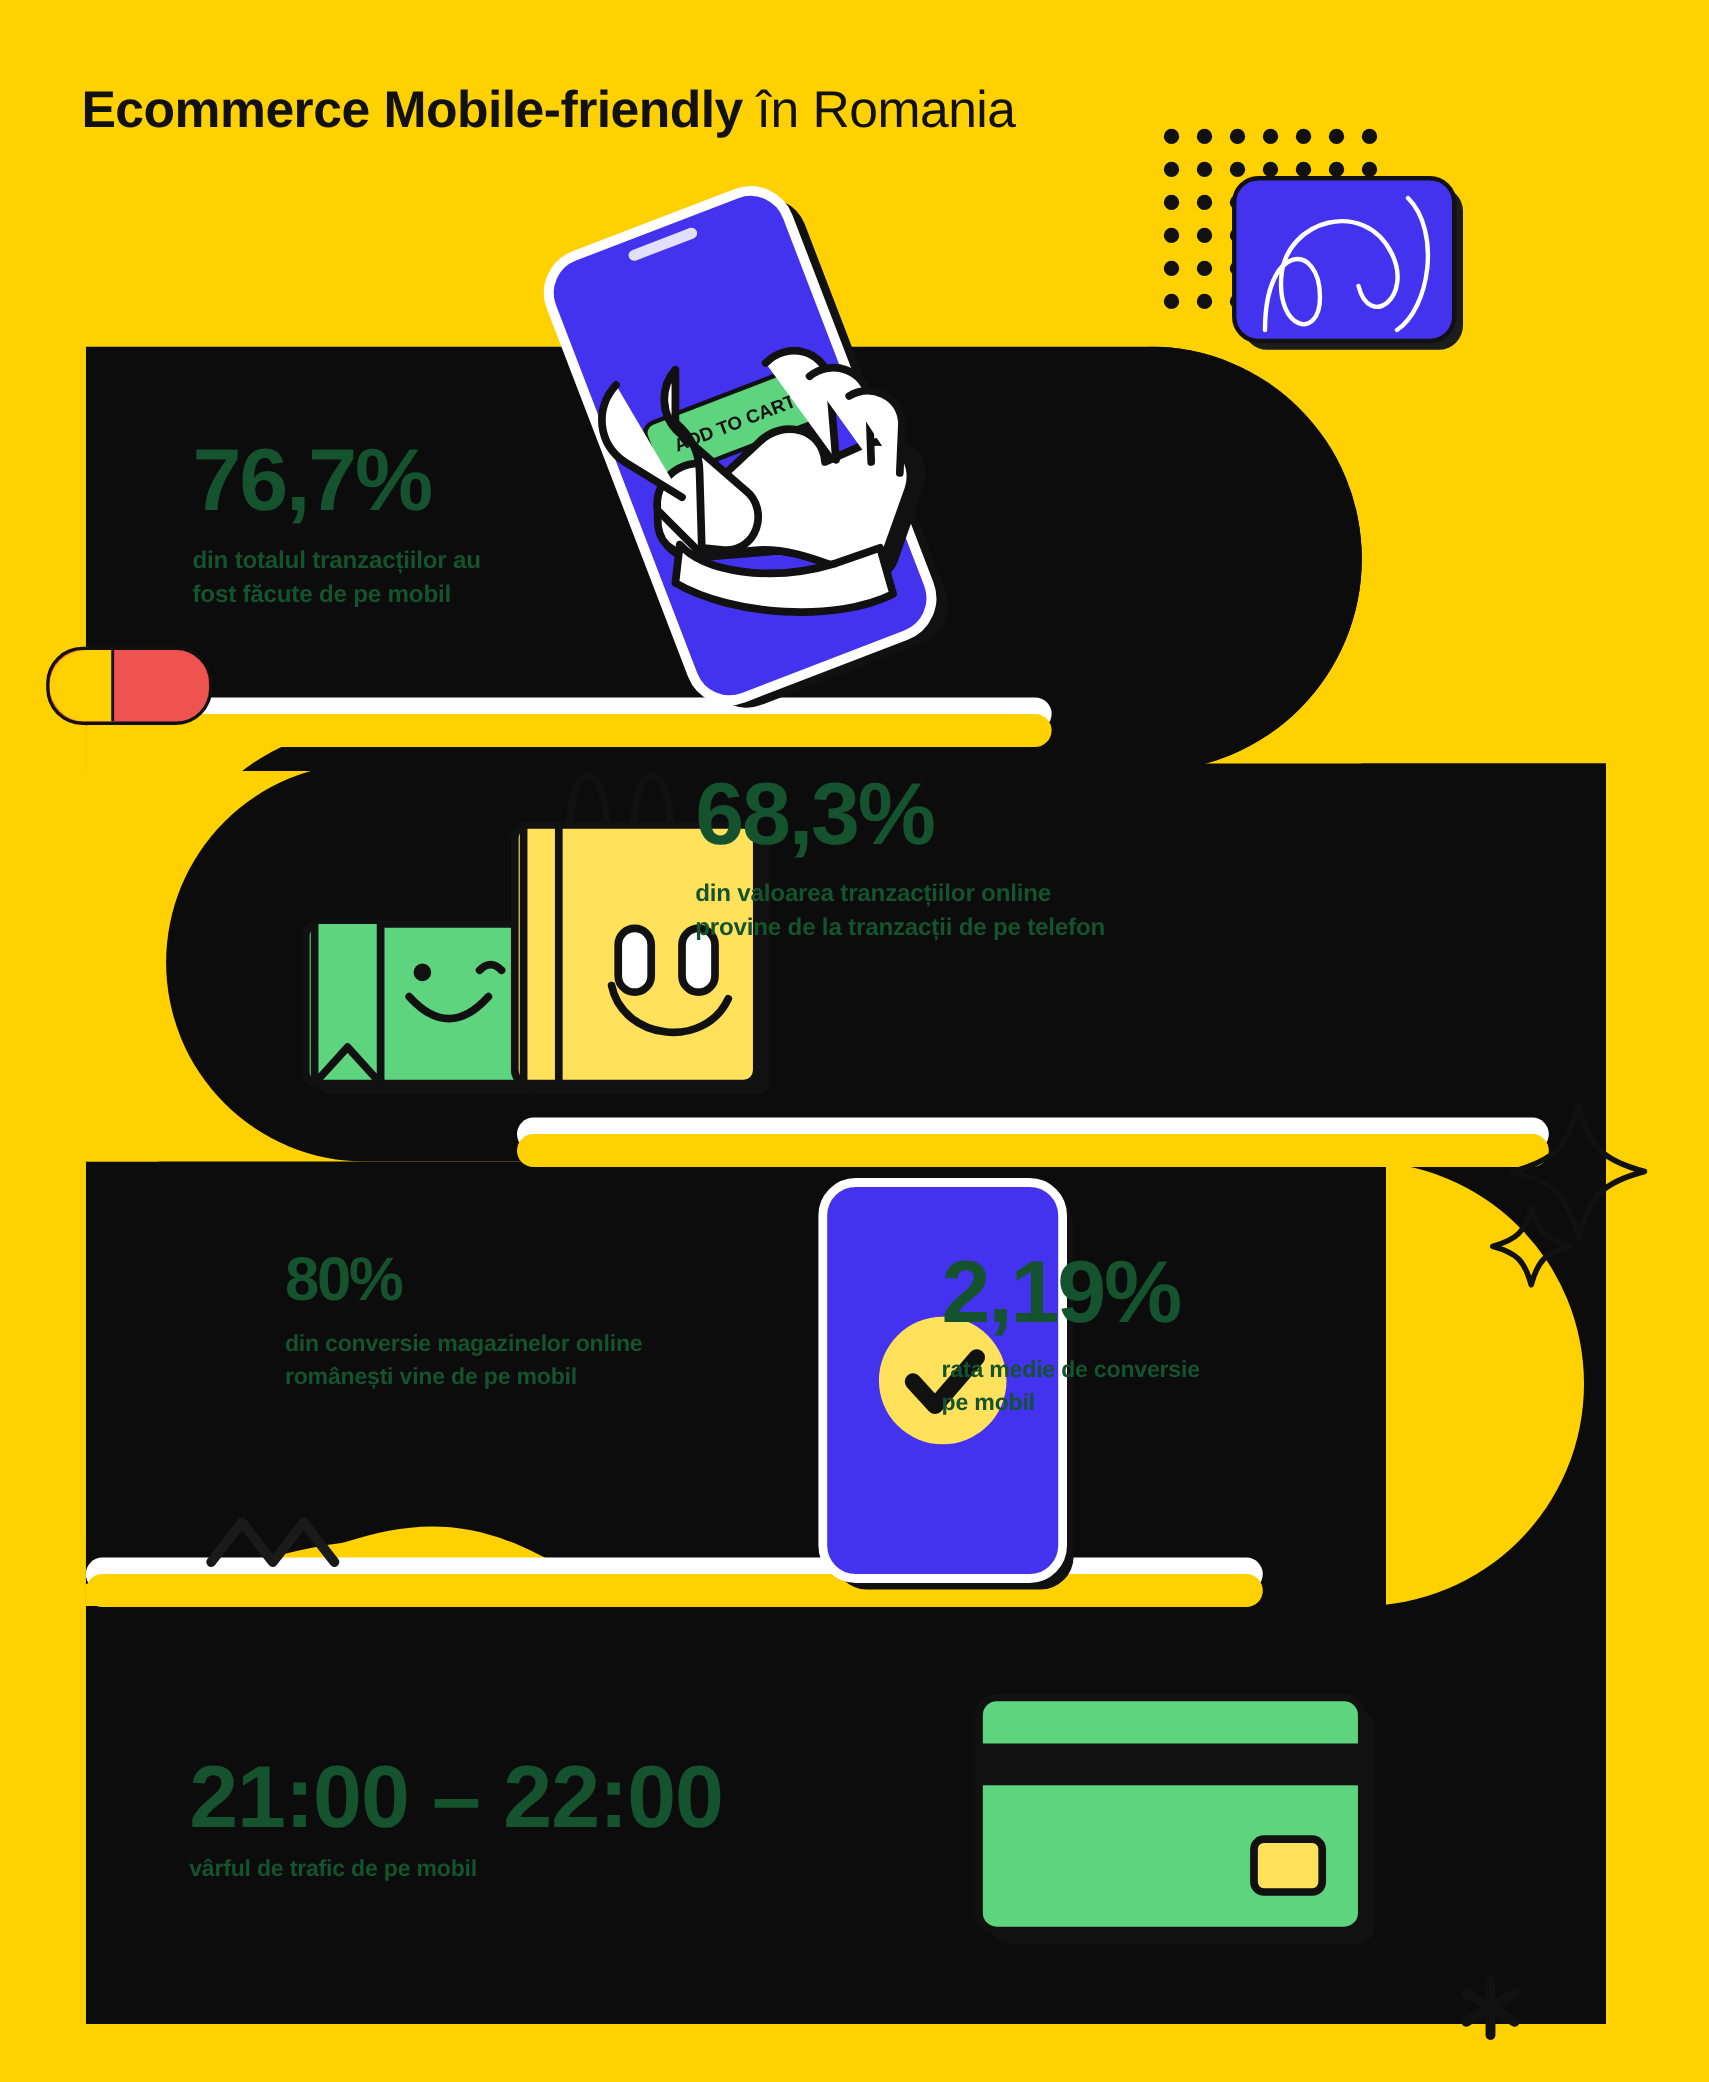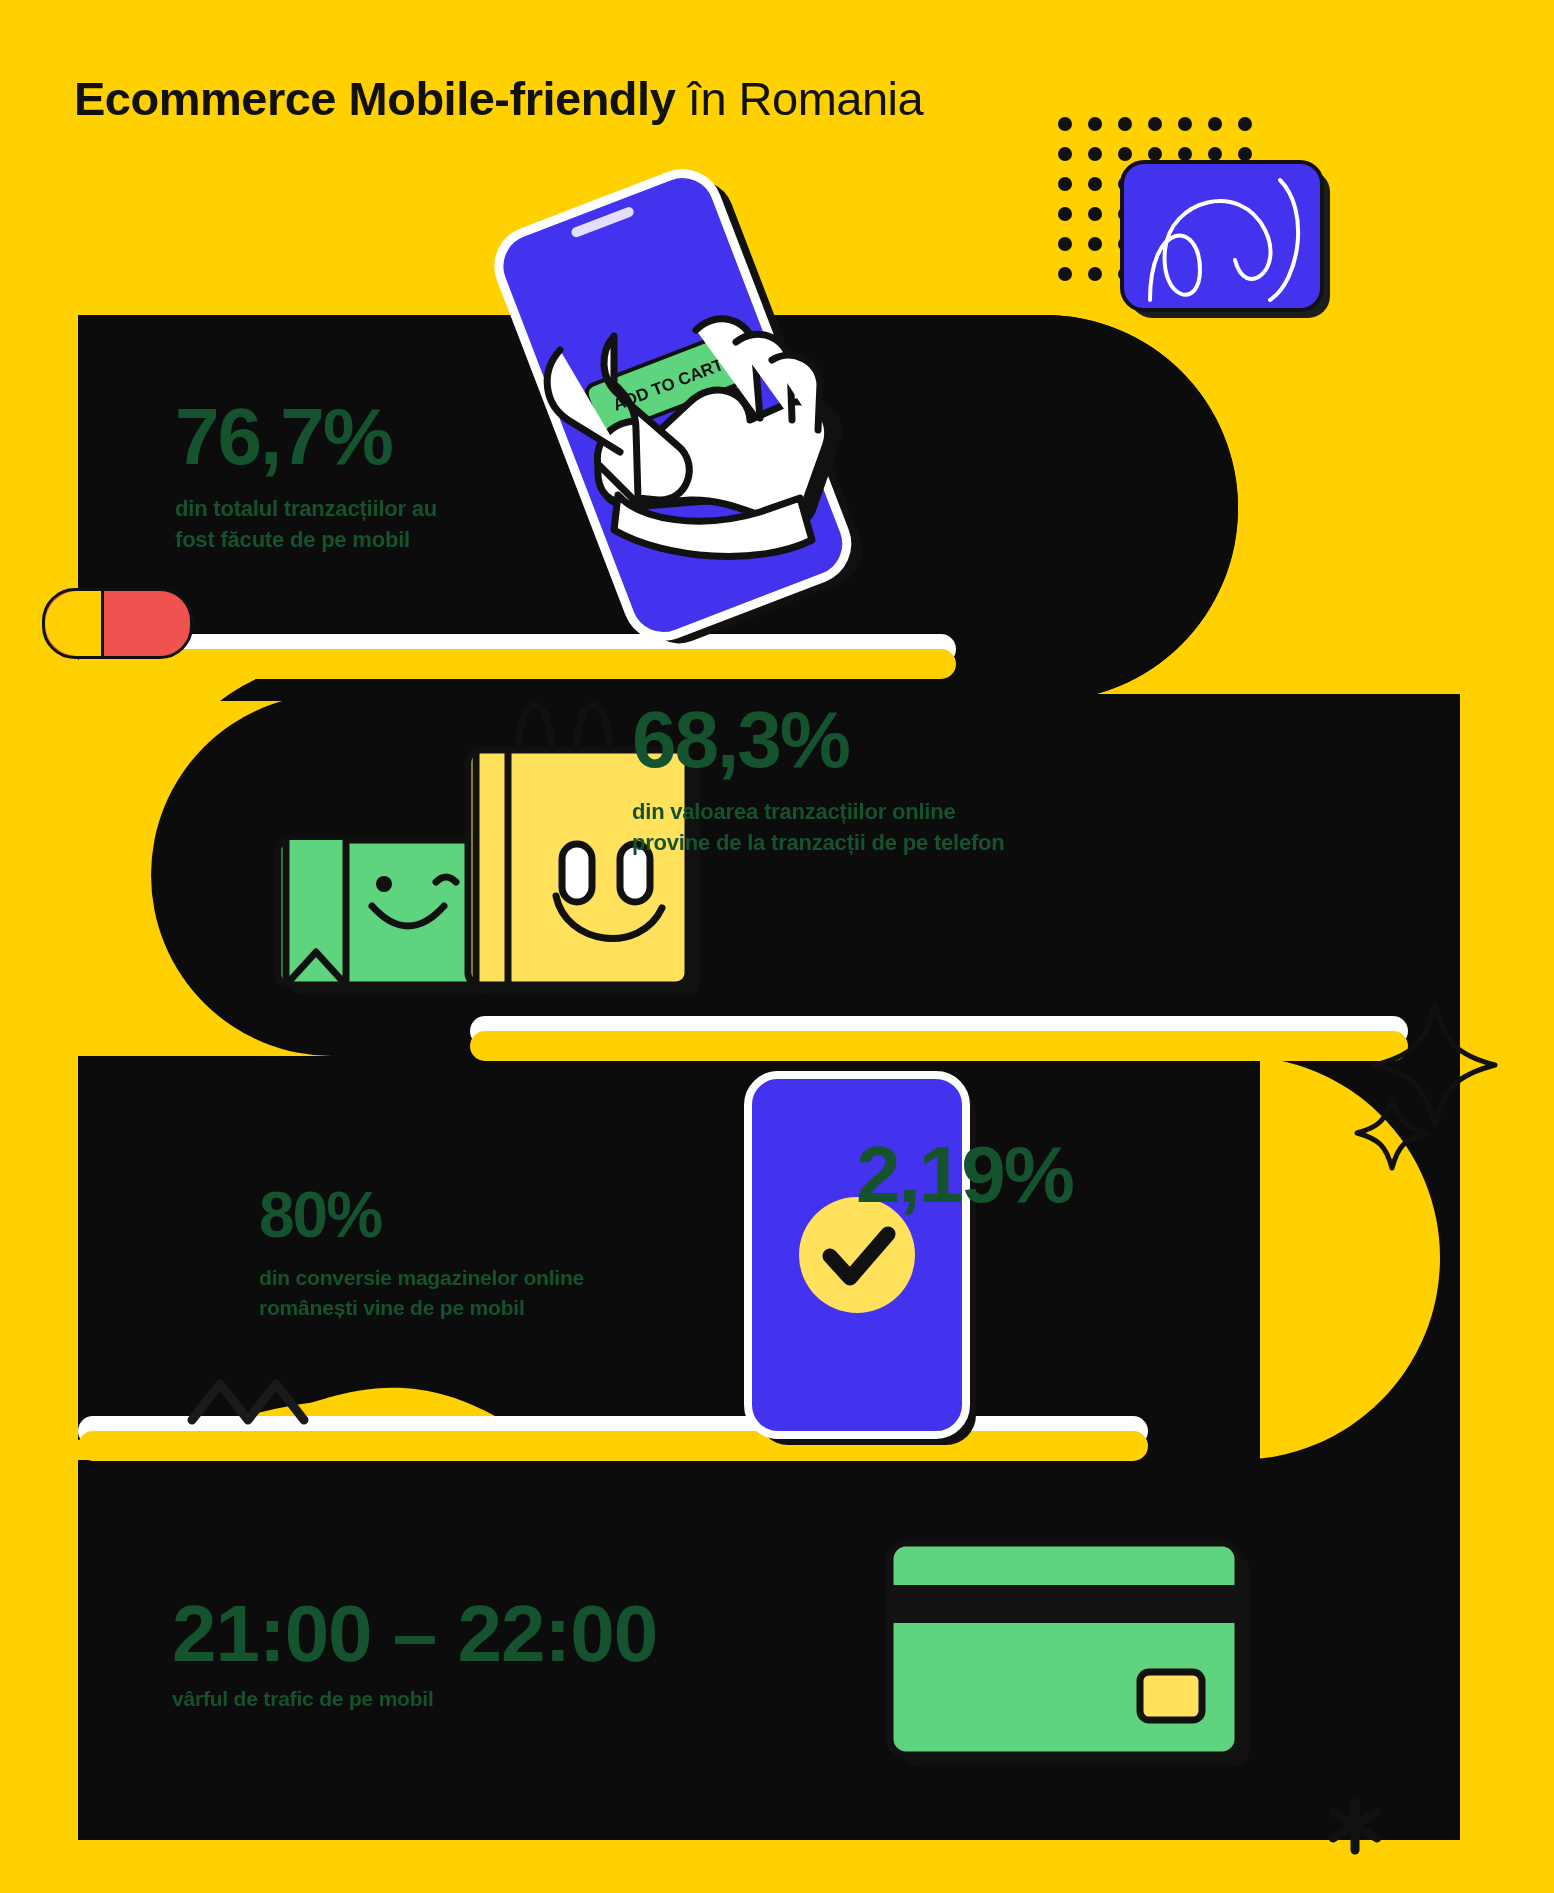--- a/index.html
+++ b/index.html
@@ -32,21 +32,21 @@
     font-weight:700;font-size:22px;line-height:1.42;margin-top:16px;
     letter-spacing:-0.2px;
   }
   .stat .cap div{white-space:nowrap;}
 
   #stat-1{left:175px;top:397px;}
   #stat-1 .big{font-size:80px;}
   #stat-2{left:632px;top:700px;}
   #stat-2 .big{font-size:80px;}
   #stat-3{left:259px;top:1135px;text-align:left;}
-  #stat-3 .big{font-size:64px;margin-top:48px;}
+  #stat-3 .big{font-size:56px;}
   #stat-3 .cap{font-size:21px;}
   #stat-4{left:840px;top:1135px;margin-left:16px;}
   #stat-4 .big{font-size:80px;}
   #stat-4 .cap{font-size:21px;}
   #stat-5{left:172px;top:1594px;}
   #stat-5 .big{font-size:80px;letter-spacing:-1px;}
   #stat-5 .cap{font-size:21px;margin-top:10px;}
 
   
   .pill{
@@ -389,20 +389,24 @@
     <div class="stat" id="stat-3">
       <div class="big">80%</div>
       <div class="cap">
         <div>din conversie magazinelor online</div>
         <div>românești vine de pe mobil</div>
       </div>
     </div>
 
     <div class="stat" id="stat-4">
       <div class="big">2,19%</div>
+      <div class="cap">
+        <div>rata medie de conversie</div>
+        <div>pe mobil</div>
+      </div>
     </div>
 
     <div class="stat" id="stat-5">
       <div class="big">21:00 – 22:00</div>
       <div class="cap">
         <div>vârful de trafic de pe mobil</div>
       </div>
     </div>
 
   </div>

